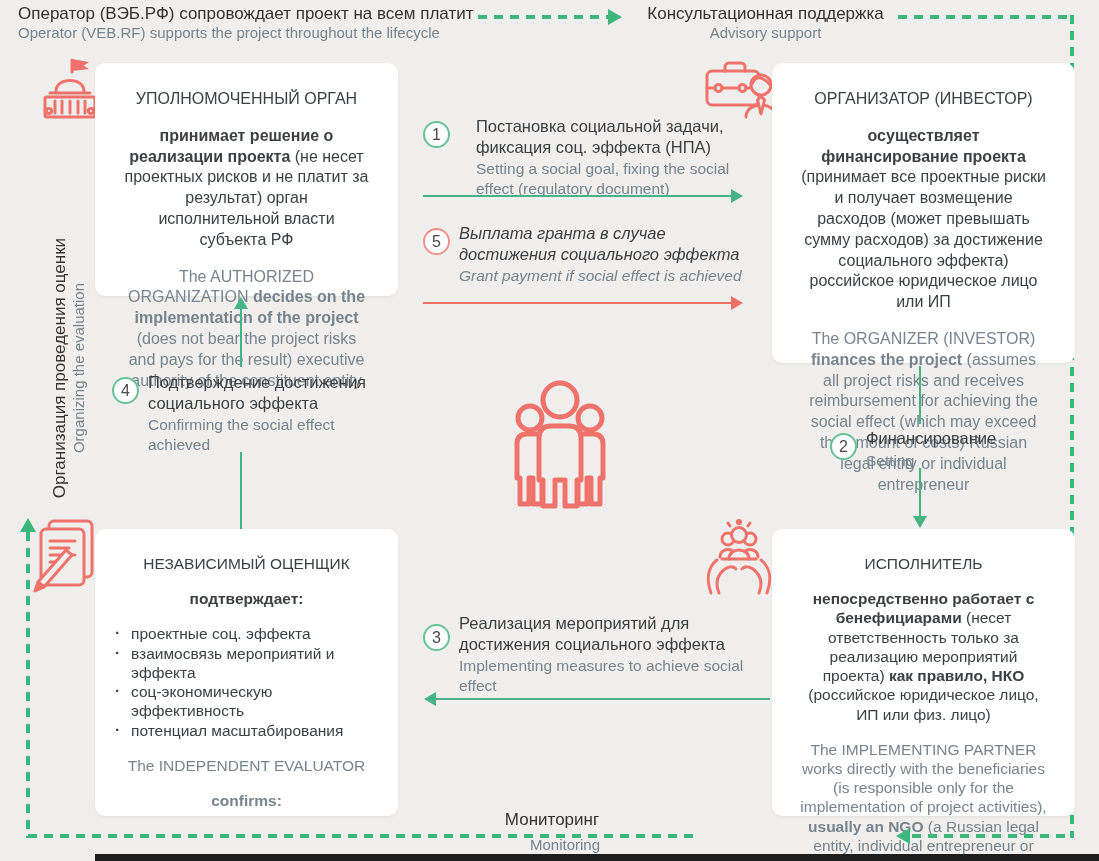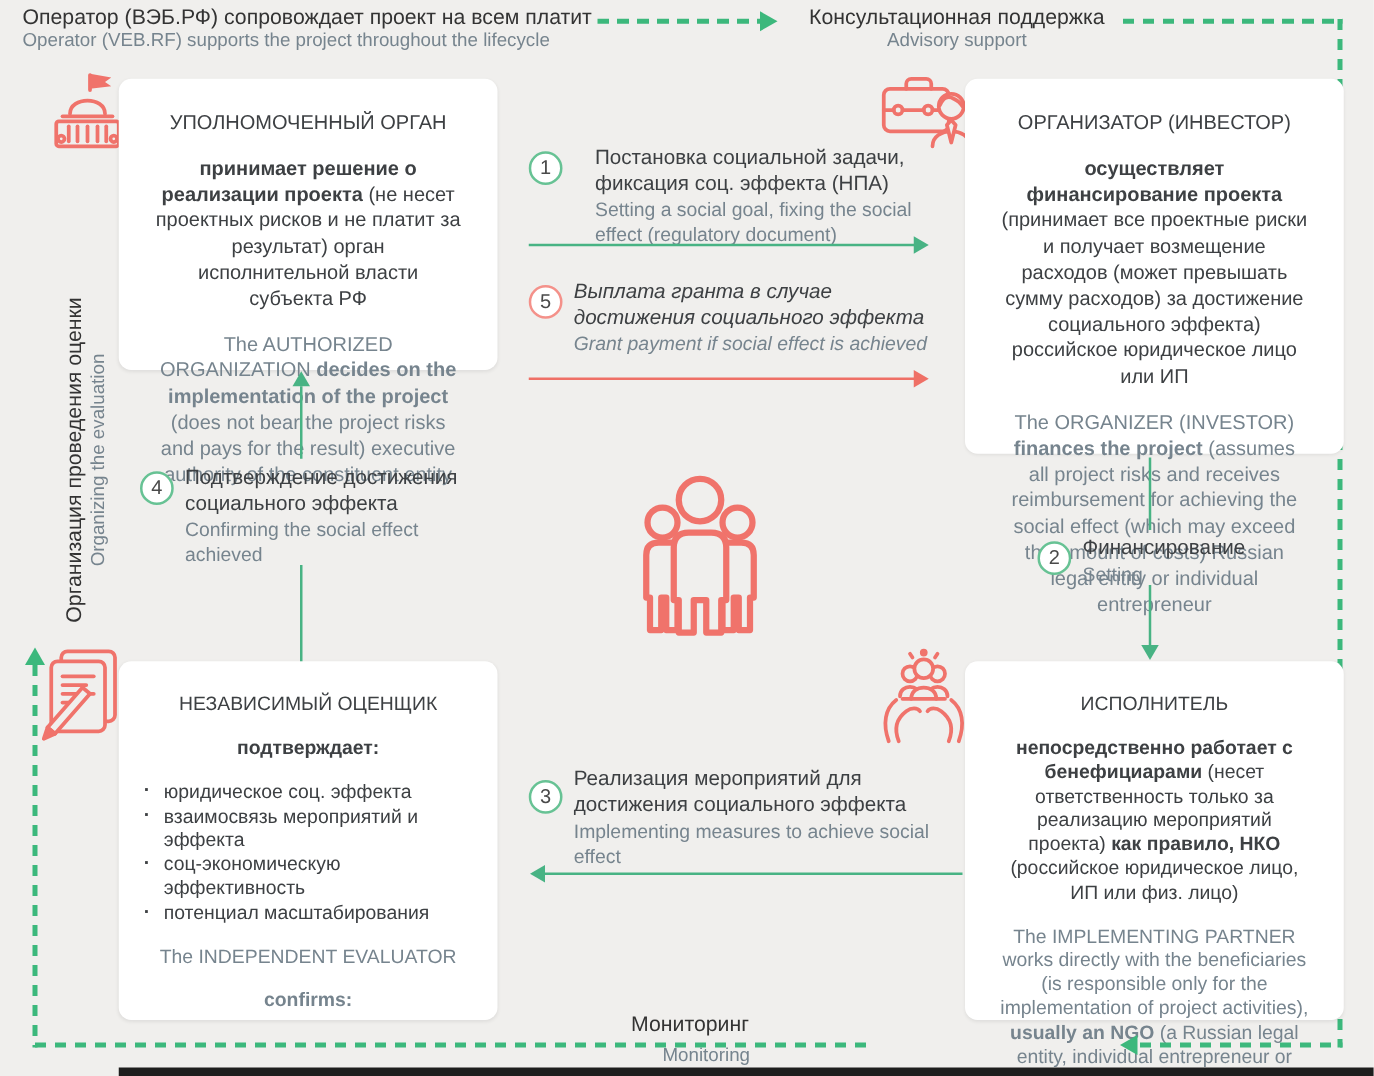--- a/index.html
+++ b/index.html
@@ -168,21 +168,21 @@
   <div class="card card-top" style="left:772px;top:63px;width:303px;height:300px;box-sizing:border-box;">
     <p class="ru">ОРГАНИЗАТОР (ИНВЕСТОР)</p>
     <p class="ru"><span class="b">осуществляет финансирование проекта</span><span> (принимает все проектные риски и получает возмещение расходов (может превышать сумму расходов) за достижение социального эффекта) российское юридическое лицо или ИП</span></p>
     <p class="en"><span>The ORGANIZER (INVESTOR) </span><span class="b">finances the project</span><span> (assumes all project risks and receives reimbursement for achieving the social effect (which may exceed the amount of costs) Russian legal entity or individual entrepreneur</span></p>
   </div>
 
   <div class="card card-bot" style="left:95px;top:529px;width:303px;height:287px;box-sizing:border-box;">
     <p class="ru">НЕЗАВИСИМЫЙ ОЦЕНЩИК</p>
     <p class="ru b">подтверждает:</p>
     <ul class="bullets ru">
-      <li>юридическое соц. эффекта</li>
+      <li>проектные соц. эффекта</li>
       <li>взаимосвязь мероприятий и эффекта</li>
       <li>соц-экономическую эффективность</li>
       <li>потенциал масштабирования</li>
     </ul>
     <p class="en">The INDEPENDENT EVALUATOR</p>
     <p class="en b">confirms:</p>
   </div>
 
   <div class="card card-bot" style="left:772px;top:529px;width:303px;height:287px;box-sizing:border-box;text-align:center;">
     <p class="ru">ИСПОЛНИТЕЛЬ</p>

